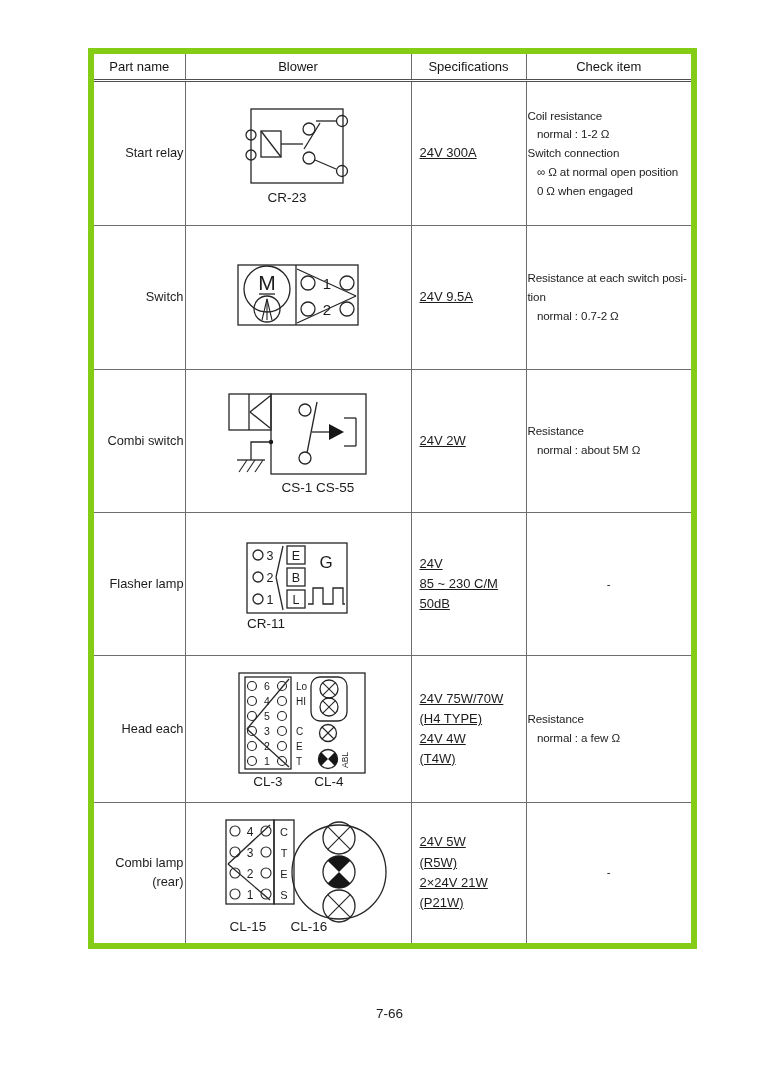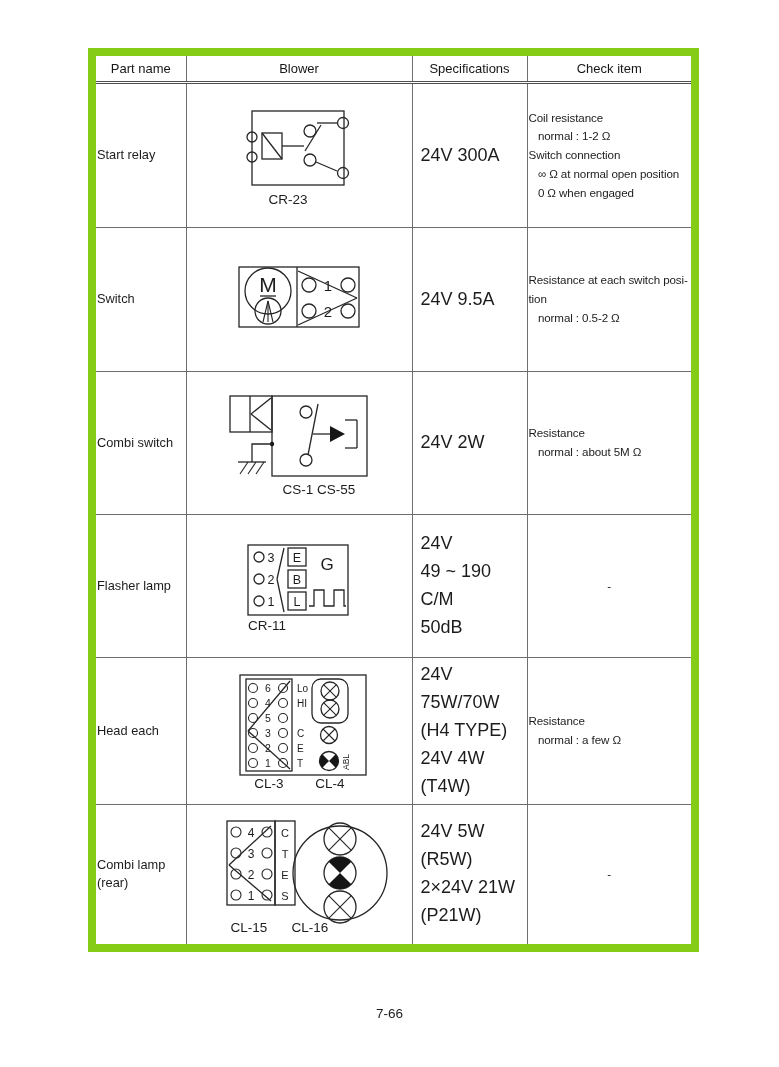--- a/index.html
+++ b/index.html
@@ -4,36 +4,36 @@
 <style>
   html,body{margin:0;padding:0;background:#e8e8e8;}
   .page{
     position:relative;width:779px;height:1067px;background:#ffffff;
     font-family:"Liberation Sans", sans-serif;color:#1c1c1c;overflow:hidden;
     margin:0 auto;
   }
   table.spec-table{
     position:absolute;left:88px;top:48px;width:603px;
     border-collapse:collapse;table-layout:fixed;
-    border:8px solid #84cc16;
+    border:6px solid #84cc16;
   }
   .spec-table th,.spec-table td{
     border:1px solid #6e6e6e;vertical-align:middle;overflow:hidden;
   }
   .spec-table thead th{
     height:23px;font-size:13px;font-weight:normal;text-align:center;
     border-bottom:3px double #4f4f4f;color:#161616;
   }
   td.part{
-    text-align:left;font-size:12.8px;white-space:pre-wrap;line-height:1.45;margin-left:20px;
+    text-align:right;font-size:12.8px;white-space:pre-wrap;line-height:1.45;margin-left:20px;
   }
   td.sym{text-align:center;}
   td.sym .symwrap{display:flex;flex-direction:column;align-items:center;justify-content:center;}
   td.spec{
-    font-size:18px;padding-left:8px;padding-right:2px;white-space:pre-wrap;line-height:1.55;
+    font-size:13px;padding-left:8px;padding-right:2px;white-space:pre-wrap;line-height:1.55;text-decoration:underline;
   }
   td.check{
     font-size:11.6px;letter-spacing:-0.1px;padding-right:2px;
     white-space:pre-wrap;line-height:1.62;
   }
   td.check.center{text-align:center;padding:0;}
   svg.schematic{display:block;}
   svg.schematic .ln{stroke:#262626;stroke-width:1.3;fill:none;}
   svg.schematic .thin{stroke:#262626;stroke-width:1.1;fill:none;}
   svg.schematic .blk{fill:#161616;stroke:none;}
@@ -117,21 +117,21 @@
               <circle class="ln" cx="124" cy="50" r="7"></circle>
               <text x="104" y="56" font-size="15" text-anchor="middle">2</text>
               <line class="ln" x1="74" y1="10" x2="133" y2="37"></line>
               <line class="ln" x1="133" y1="37" x2="74" y2="64"></line>
             </svg>
           </div>
         </td>
         <td class="spec">24V 9.5A</td>
         <td class="check">Resistance at each switch posi-
 tion
-   normal : 0.5-2 Ω</td>
+   normal : 0.7-2 Ω</td>
       </tr>
 
       <tr style="height:143px">
         <td class="part">Combi switch</td>
         <td class="sym">
           <div class="symwrap">
             <svg class="schematic" width="170" height="115" viewBox="0 0 170 115">
               <rect class="ln" x="58" y="10" width="95" height="80"></rect>
               <rect class="ln" x="16" y="10" width="42" height="36" fill="#fff"></rect>
               <line class="ln" x1="36" y1="10" x2="36" y2="46"></line>
@@ -180,21 +180,21 @@
               <text x="63" y="23" font-size="12.5" text-anchor="middle">E</text>
               <text x="63" y="45" font-size="12.5" text-anchor="middle">B</text>
               <text x="63" y="67" font-size="12.5" text-anchor="middle">L</text>
               <text x="93" y="31" font-size="17" text-anchor="middle">G</text>
               <polyline class="ln" points="75,67 80,67 80,51 90,51 90,67 100,67 100,51 110,51 110,67 112,67"></polyline>
               <text x="14" y="91" font-size="13.5">CR-11</text>
             </svg>
           </div>
         </td>
         <td class="spec">24V
-49 ~ 190 C/M
+85 ~ 230 C/M
 50dB</td>
         <td class="check center">-</td>
       </tr>
 
       <tr style="height:147px">
         <td class="part">Head each</td>
         <td class="sym">
           <div class="symwrap">
             <svg class="schematic" width="175" height="120" viewBox="0 0 175 120">
               <rect class="ln" x="28" y="4" width="126" height="100"></rect>

